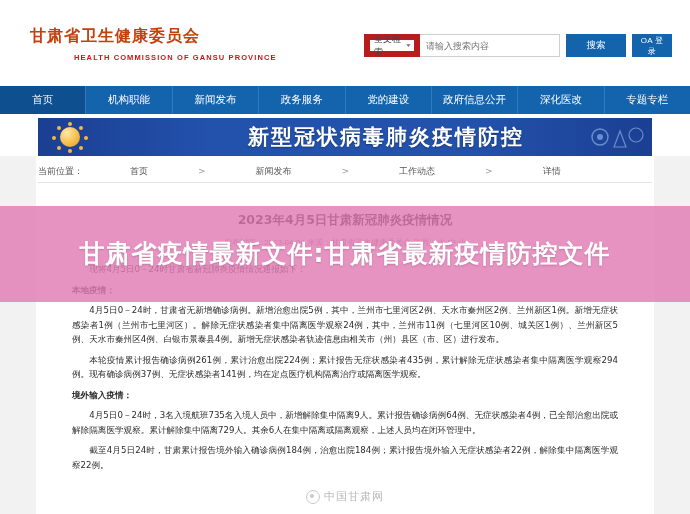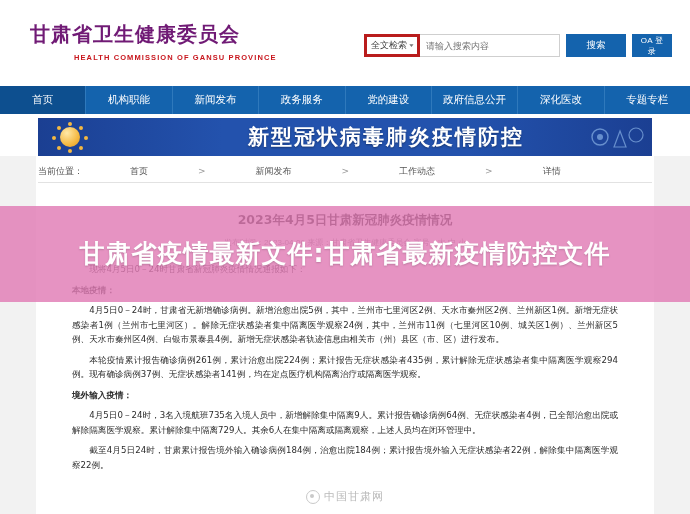--- a/index.html
+++ b/index.html
@@ -30,27 +30,27 @@
     background: #ffffff;
     border-bottom: 1px solid #f0f0f0;
   }
   .logo-block {
     position: absolute;
     left: 30px;
     top: 23px;
     width: 250px;
   }
   .logo-cn {
-    font-size: 20px;
+    font-size: 16px;
     font-weight: bold;
-    color: #701a75;
+    color: #c2410c;
     letter-spacing: 1px;
     line-height: 26px;
     white-space: nowrap;
-    font-family: Liberation Mono, monospace;
+    font-family: Liberation Sans, sans-serif;
   }
   .logo-en {
     font-size: 7.5px;
     font-weight: bold;
     color: #c8161d;
     letter-spacing: 1.1px;
     margin-top: 4px;
     white-space: nowrap;
     padding-left: 44px;
   }
@@ -60,21 +60,21 @@
     right: 18px;
     top: 34px;
     display: flex;
     align-items: stretch;
     height: 23px;
   }
   .scope-select {
     width: 56px;
     height: 23px;
     box-sizing: border-box;
-    border: 3px solid #b91c1c;
+    border: 6px solid #b91c1c;
     background: #fff;
     font-size: 9px;
     color: #444;
     padding: 0 2px 0 4px;
     display: flex;
     align-items: center;
     justify-content: space-between;
     cursor: pointer;
   }
   .scope-select .caret {

